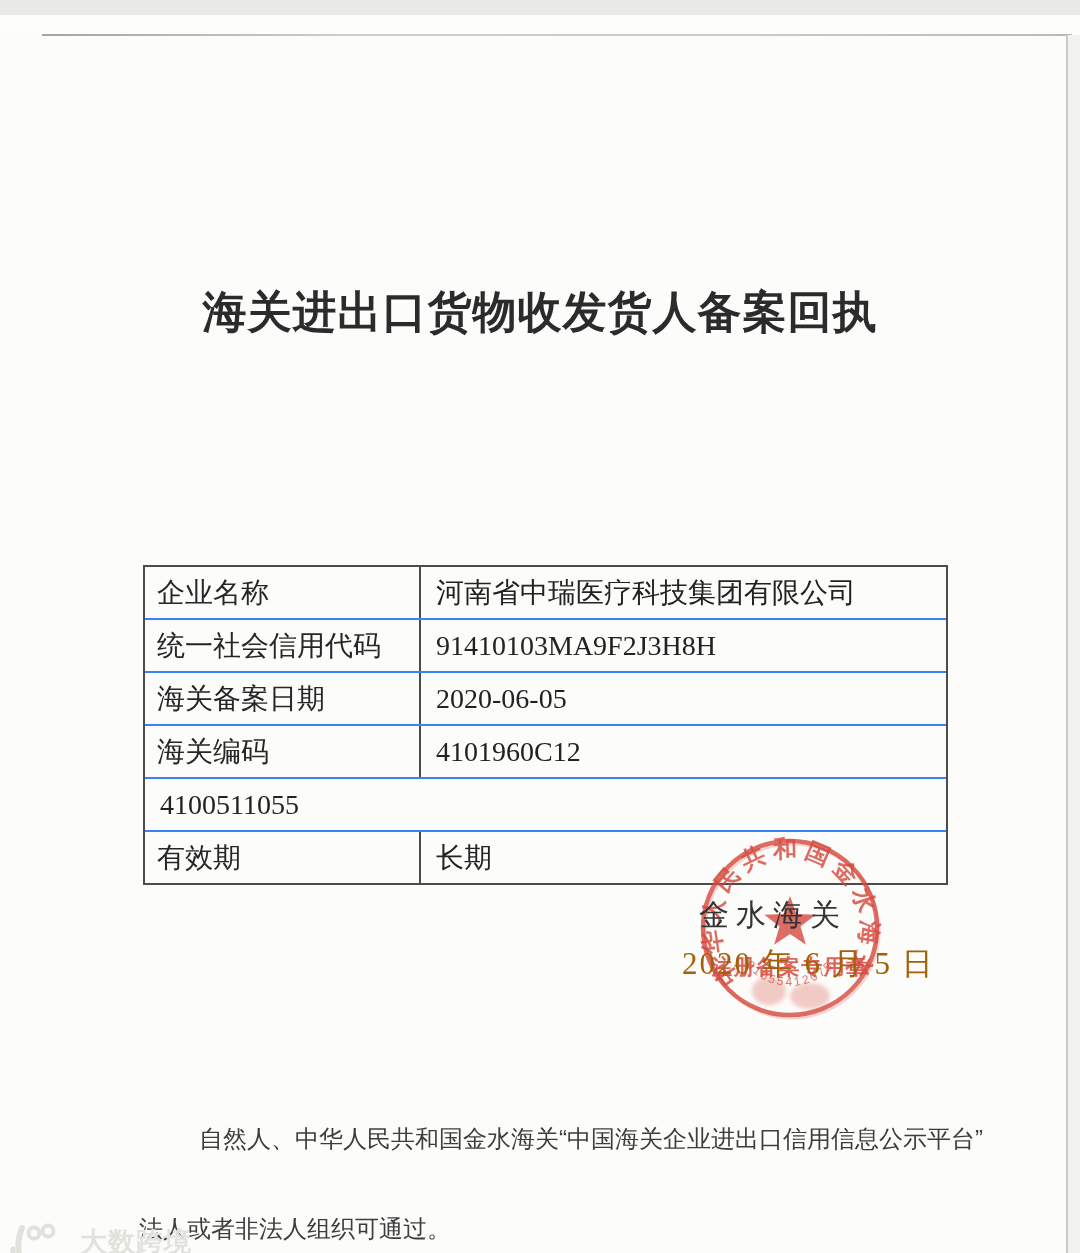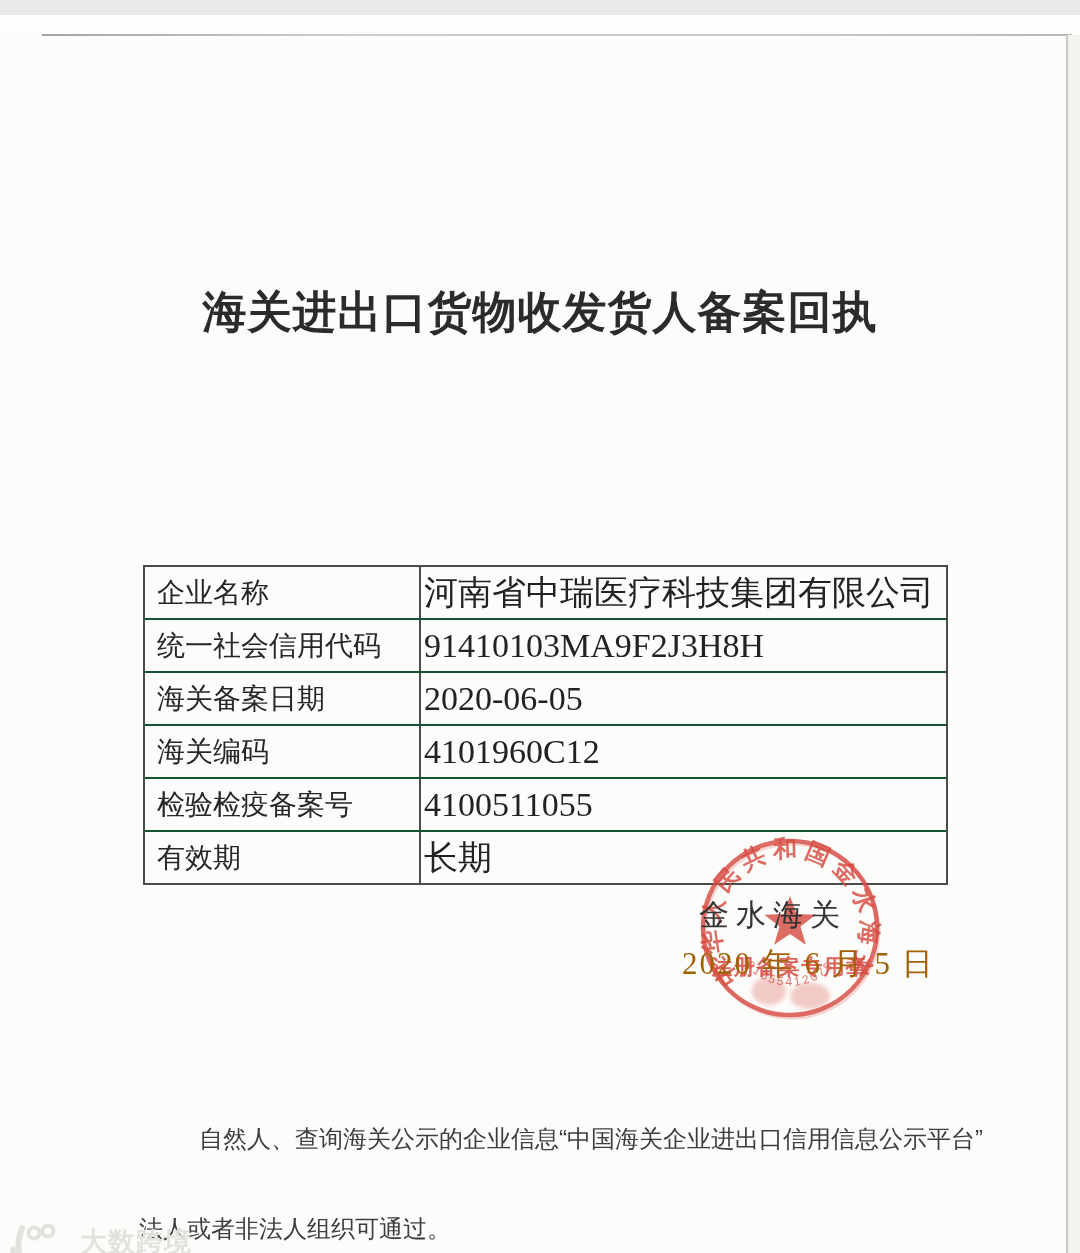--- a/index.html
+++ b/index.html
@@ -17,25 +17,25 @@
   .scan-top-strip{position:absolute;left:0;top:0;width:1080px;height:19px;background:#fdfdfc;}
 
   .doc-title{
     position:absolute;left:0;top:268px;width:1080px;text-align:center;
     font-size:44px;font-weight:bold;letter-spacing:1px;color:#2b2b2b;
     filter:blur(.2px);
   }
 
   
   .reg-table{position:absolute;left:143px;top:550px;width:801px;border:2px solid #4c4c4c;}
-  .trow{display:flex;height:51px;border-top:2px solid #14532d;}
+  .trow{display:flex;height:51px;border-top:2px solid #3b82f6;}
   .trow:first-child{border-top:none;}
   .cell-label{width:262px;border-right:2px solid #4c4c4c;display:flex;align-items:center;
     padding-left:12px;font-size:28px;color:#262626;}
-  .cell-value{flex:1;display:flex;align-items:center;padding-left:3px;font-size:34px;color:#222;}
+  .cell-value{flex:1;display:flex;align-items:center;padding-left:15px;font-size:28px;color:#222;}
 
   
   .stamp{position:absolute;left:685px;top:808px;width:210px;height:210px;filter:blur(.3px);}
   .office-name{position:absolute;left:699px;top:880px;font-size:30px;letter-spacing:7px;color:#333;}
   .date-line{position:absolute;left:682px;top:928px;font-size:31px;letter-spacing:2px;color:#a16207;white-space:nowrap;}
   .stamp-smudge{position:absolute;background:rgba(214,73,62,.28);border-radius:50%;filter:blur(2px);}
   .smudge-a{left:752px;top:962px;width:34px;height:28px;}
   .smudge-b{left:790px;top:968px;width:40px;height:26px;}
 
   
@@ -73,21 +73,20 @@
     </div>
     <div class="trow">
       <div class="cell-label">海关备案日期</div>
       <div class="cell-value">2020-06-05</div>
     </div>
     <div class="trow">
       <div class="cell-label">海关编码</div>
       <div class="cell-value">4101960C12</div>
     </div>
     <div class="trow">
-      <div class="cell-label">检验检疫备案号</div>
       <div class="cell-value">4100511055</div>
     </div>
     <div class="trow">
       <div class="cell-label">有效期</div>
       <div class="cell-value">长期</div>
     </div>
   </div>
 
   <svg class="stamp" viewBox="0 0 210 210">
     <defs>
@@ -105,21 +104,21 @@
       <textPath href="#arcBottom" startOffset="50%" text-anchor="middle">01055412075</textPath>
     </text>
   </svg>
 
   <div class="stamp-smudge smudge-a"></div>
   <div class="stamp-smudge smudge-b"></div>
 
   <div class="office-name">金水海关</div>
   <div class="date-line">2020 年 6 月 5 日</div>
 
-  <div class="footer-line fl1">自然人、查询海关公示的企业信息“中国海关企业进出口信用信息公示平台”</div>
+  <div class="footer-line fl1">自然人、中华人民共和国金水海关“中国海关企业进出口信用信息公示平台”</div>
   <div class="footer-line fl3">法人或者非法人组织可通过。</div>
 
   <div class="watermark">
     <svg width="48" height="40" viewBox="0 0 48 40">
       <path d="M14,6 C10,16 9,26 12,36" stroke="#e2e2dd" stroke-width="6" fill="none" stroke-linecap="round"></path>
       <path d="M12,36 C7,36 4,32 5,27" stroke="#e2e2dd" stroke-width="5" fill="none" stroke-linecap="round"></path>
       <circle cx="26" cy="11" r="5.5" stroke="#e2e2dd" stroke-width="4" fill="none"></circle>
       <circle cx="40" cy="9" r="5.5" stroke="#e2e2dd" stroke-width="4" fill="none"></circle>
     </svg>
     <span class="wm-text">大数跨境</span>

